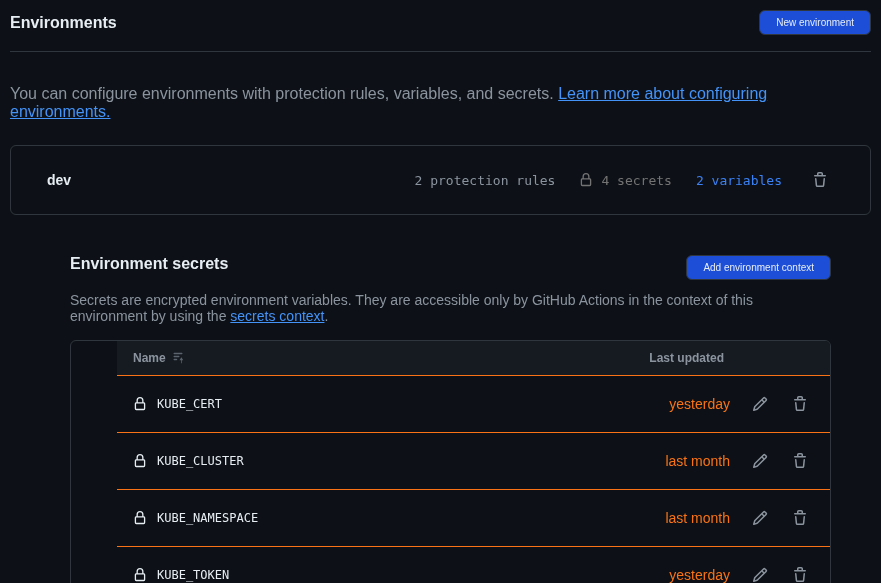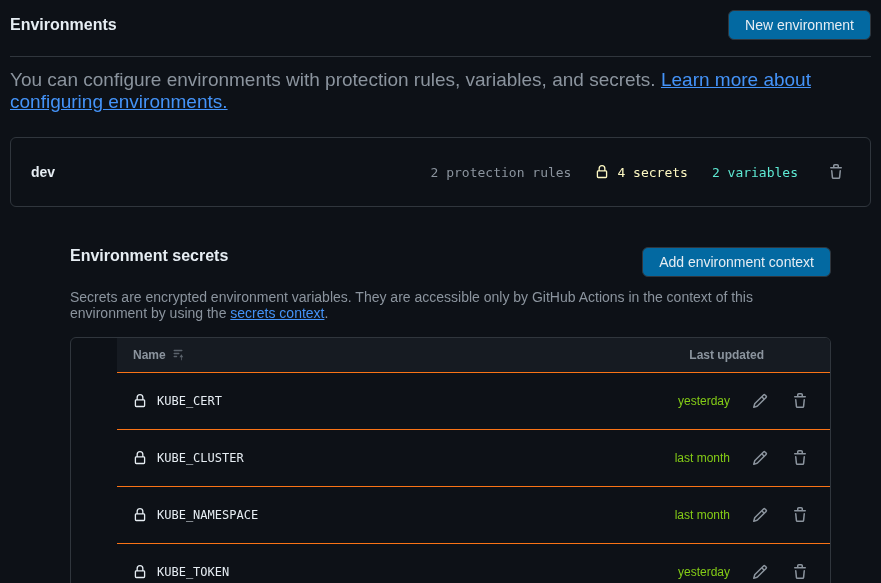--- a/index.html
+++ b/index.html
@@ -16,63 +16,63 @@
       justify-content: space-between;
       align-items: center;
       padding-bottom: 16px;
       border-bottom: 1px solid #30363d;
     }
     .header h1 {
       font-size: 16px;
       font-weight: 600;
     }
     .btn {
-      background: #0369a1;
+      background: #1d4ed8;
       border: 1px solid #30363d;
       color: #e6edf3;
       padding: 6px 16px;
       border-radius: 6px;
-      font-size: 14px;
+      font-size: 10px;
       font-weight: 500;
       cursor: pointer;
     }
     .description {
-      margin-top: 12px;
-      color: #8b949e;
-      font-size: 19px;
+      margin-top: 33px;
+      color: #8b949e;
+      font-size: 16px;
     }
     .link {
       color: #4493f8;
       text-decoration: underline;
     }
     .env-card {
       margin-top: 24px;
       border: 1px solid #30363d;
       border-radius: 6px;
-      padding: 20px 20px;
+      padding: 20px 36px;
       display: flex;
       align-items: center;
       gap: 24px;
     }
     .env-name {
       font-weight: 600;
       font-size: 14px;
       flex: 0 0 auto;
     }
     .env-spacer { flex: 1; }
     .env-stat {
       font-family: ui-monospace, SFMono-Regular, Menlo, monospace;
       font-size: 13px;
       color: #8b949e;
       display: flex;
       align-items: center;
       gap: 6px;
     }
-    .env-stat.green { color: #fef9c3; gap: 8px; }
-    .env-stat.white { color: #5eead4; }
+    .env-stat.green { color: #737373; gap: 8px; }
+    .env-stat.white { color: #3b82f6; }
     .secrets-section {
       margin-top: 40px;
       margin-left: 60px;
       margin-right: 40px;
     }
     .secrets-header {
       display: flex;
       justify-content: space-between;
       align-items: flex-start;
     }
@@ -115,41 +115,41 @@
     }
     .row .name {
       display: flex;
       align-items: center;
       gap: 10px;
       flex: 1;
       font-family: ui-monospace, SFMono-Regular, Menlo, monospace;
       font-size: 12px;
     }
     .row .updated {
-      color: #84cc16;
+      color: #f97316;
       margin-right: 16px;
-      font-size: 12px;
+      font-size: 14px;
     }
     .row .actions {
       display: flex;
       gap: 12px;
     }
     .icon-btn {
       width: 28px;
       height: 28px;
       display: flex;
       align-items: center;
       justify-content: center;
       cursor: pointer;
       color: #8b949e;
       border-radius: 6px;
     }
     svg { display: block; }
     .col-name { flex: 1; }
-    .col-updated { text-align: right; margin-right: 50px; }
+    .col-updated { text-align: right; margin-right: 90px; }
   </style>
 </head>
 <body>
 
 <div class="header">
   <h1>Environments</h1>
   <button class="btn">New environment</button>
 </div>
 
 <p class="description">

